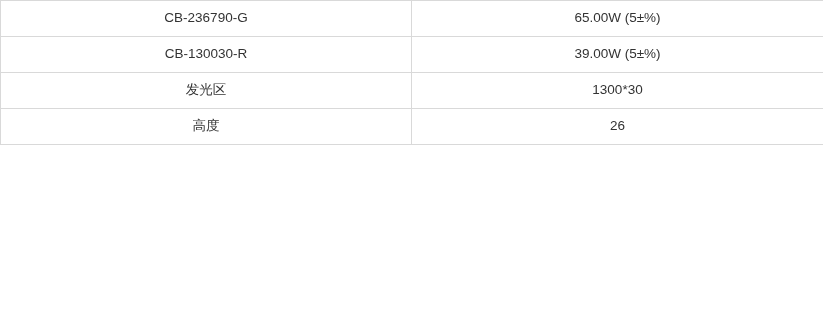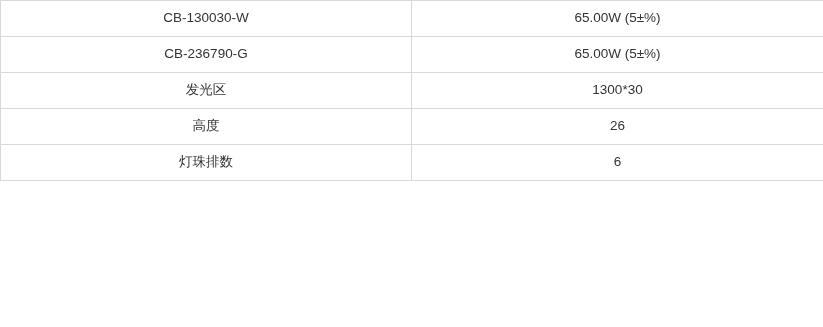--- a/index.html
+++ b/index.html
@@ -46,34 +46,30 @@
     border-top: 1px solid #d9d9d9;
   }
 </style>
 </head>
 <body>
 
 <div class="spec-table-wrap">
   <table class="spec-table">
     <tbody>
       <tr>
-        <td class="col-left">CB-130030-W</td>
+        <td class="col-left">CB-236790-G</td>
         <td class="col-right">65.00W (5±%)</td>
       </tr>
       <tr>
-        <td class="col-left">CB-236790-G</td>
-        <td class="col-right">65.00W (5±%)</td>
+        <td class="col-left">CB-130030-R</td>
+        <td class="col-right">39.00W (5±%)</td>
       </tr>
       <tr>
         <td class="col-left">发光区</td>
         <td class="col-right">1300*30</td>
       </tr>
       <tr>
         <td class="col-left">高度</td>
         <td class="col-right">26</td>
       </tr>
-      <tr>
-        <td class="col-left">灯珠排数</td>
-        <td class="col-right">6</td>
-      </tr>
     </tbody>
   </table>
 </div>
 
 </body></html>

